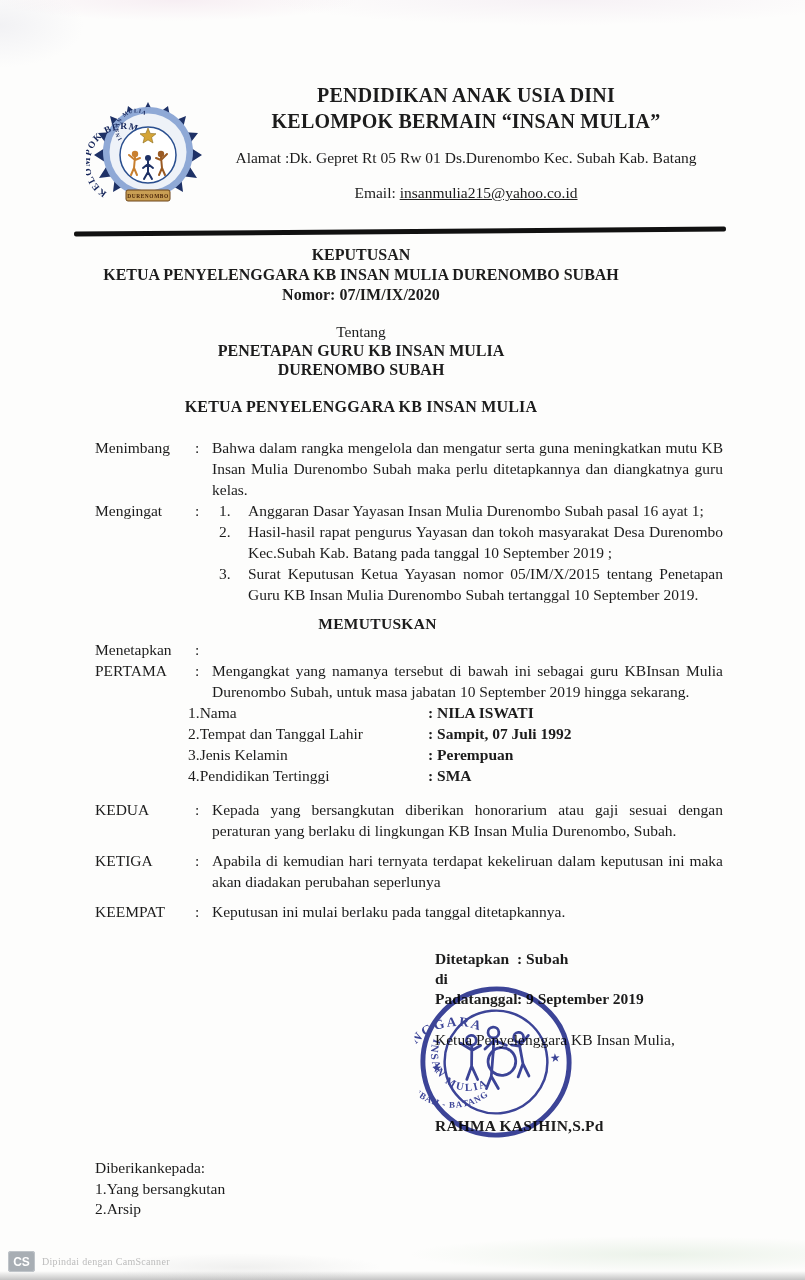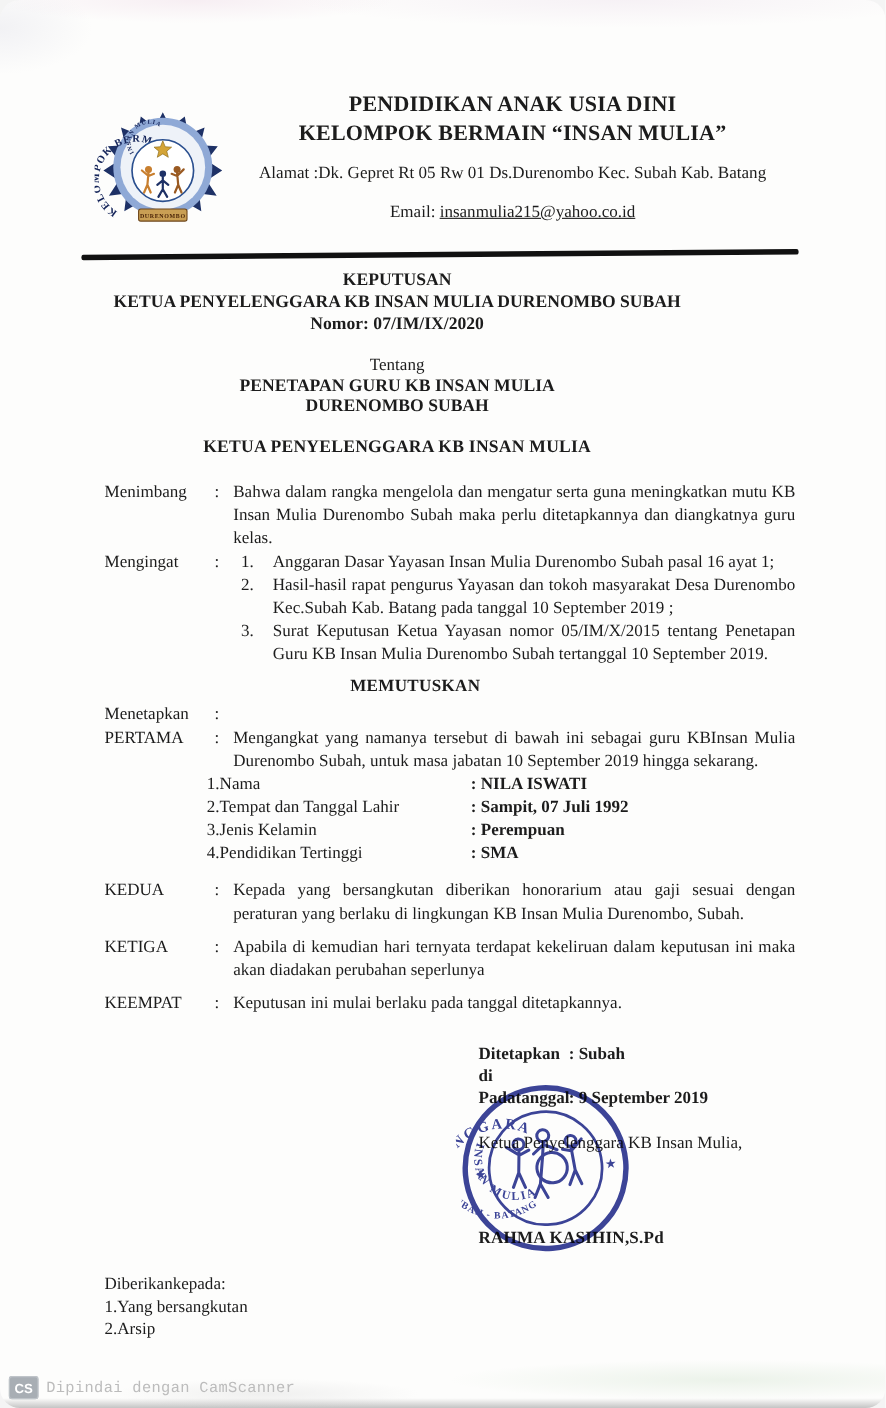--- a/index.html
+++ b/index.html
@@ -1,21 +1,20 @@
 <!DOCTYPE html>
 <html><head>
 <meta charset="utf-8">
 <style>
   html,body{margin:0;padding:0;}
   body{width:805px;height:1280px;background:#f4f4f4;}
   .page{
     position:relative;width:805px;height:1280px;overflow:hidden;
     background:#fdfdfc;color:#1c1c1c;
     font-family:"Liberation Serif","DejaVu Serif",serif;
-    border-radius:18px;
   }
   
   .page::before{
     content:"";position:absolute;inset:0;pointer-events:none;z-index:9;
     background:
       radial-gradient(ellipse 260px 30px at 22% 0%, rgba(214,160,195,.16), transparent 70%),
       radial-gradient(ellipse 420px 36px at 70% 0%, rgba(205,170,205,.14), transparent 70%),
       radial-gradient(ellipse 120px 60px at 0% 2%, rgba(190,190,210,.18), transparent 70%),
       radial-gradient(ellipse 360px 26px at 82% 98%, rgba(165,200,160,.20), transparent 70%),
       radial-gradient(ellipse 200px 20px at 30% 99%, rgba(200,200,200,.25), transparent 70%);
@@ -67,21 +66,21 @@
          opacity:.92;mix-blend-mode:multiply;transform:rotate(-5deg);}
 
   
   .dist{position:absolute;left:95px;top:1158px;font-size:15.5px;line-height:20.5px;z-index:2;}
 
   
   .cam{position:absolute;left:8px;top:1251px;display:flex;align-items:center;gap:7px;z-index:10;}
   .cs-box{width:27px;height:21px;background:#a8aeb4;border-radius:3px;color:#fff;
           font-family:"Liberation Sans","DejaVu Sans",sans-serif;font-weight:700;font-size:12px;
           display:flex;align-items:center;justify-content:center;box-shadow:0 0 0 1px #bfc4c9 inset;}
-  .cam-text{font-family:Liberation Mono, monospace;font-size:14px;color:#bcbcbc;letter-spacing:.3px;}
+  .cam-text{font-family:Liberation Serif, serif;font-size:10px;color:#bcbcbc;letter-spacing:.3px;}
 </style>
 </head>
 <body>
 
 <div class="page">
 
   <div class="logo">
     <svg width="124" height="114" viewBox="0 0 124 114">
       <defs>
         <path id="lgTop" d="M 62,89 A 34,34 0 1 1 62.001,88.999"></path>

